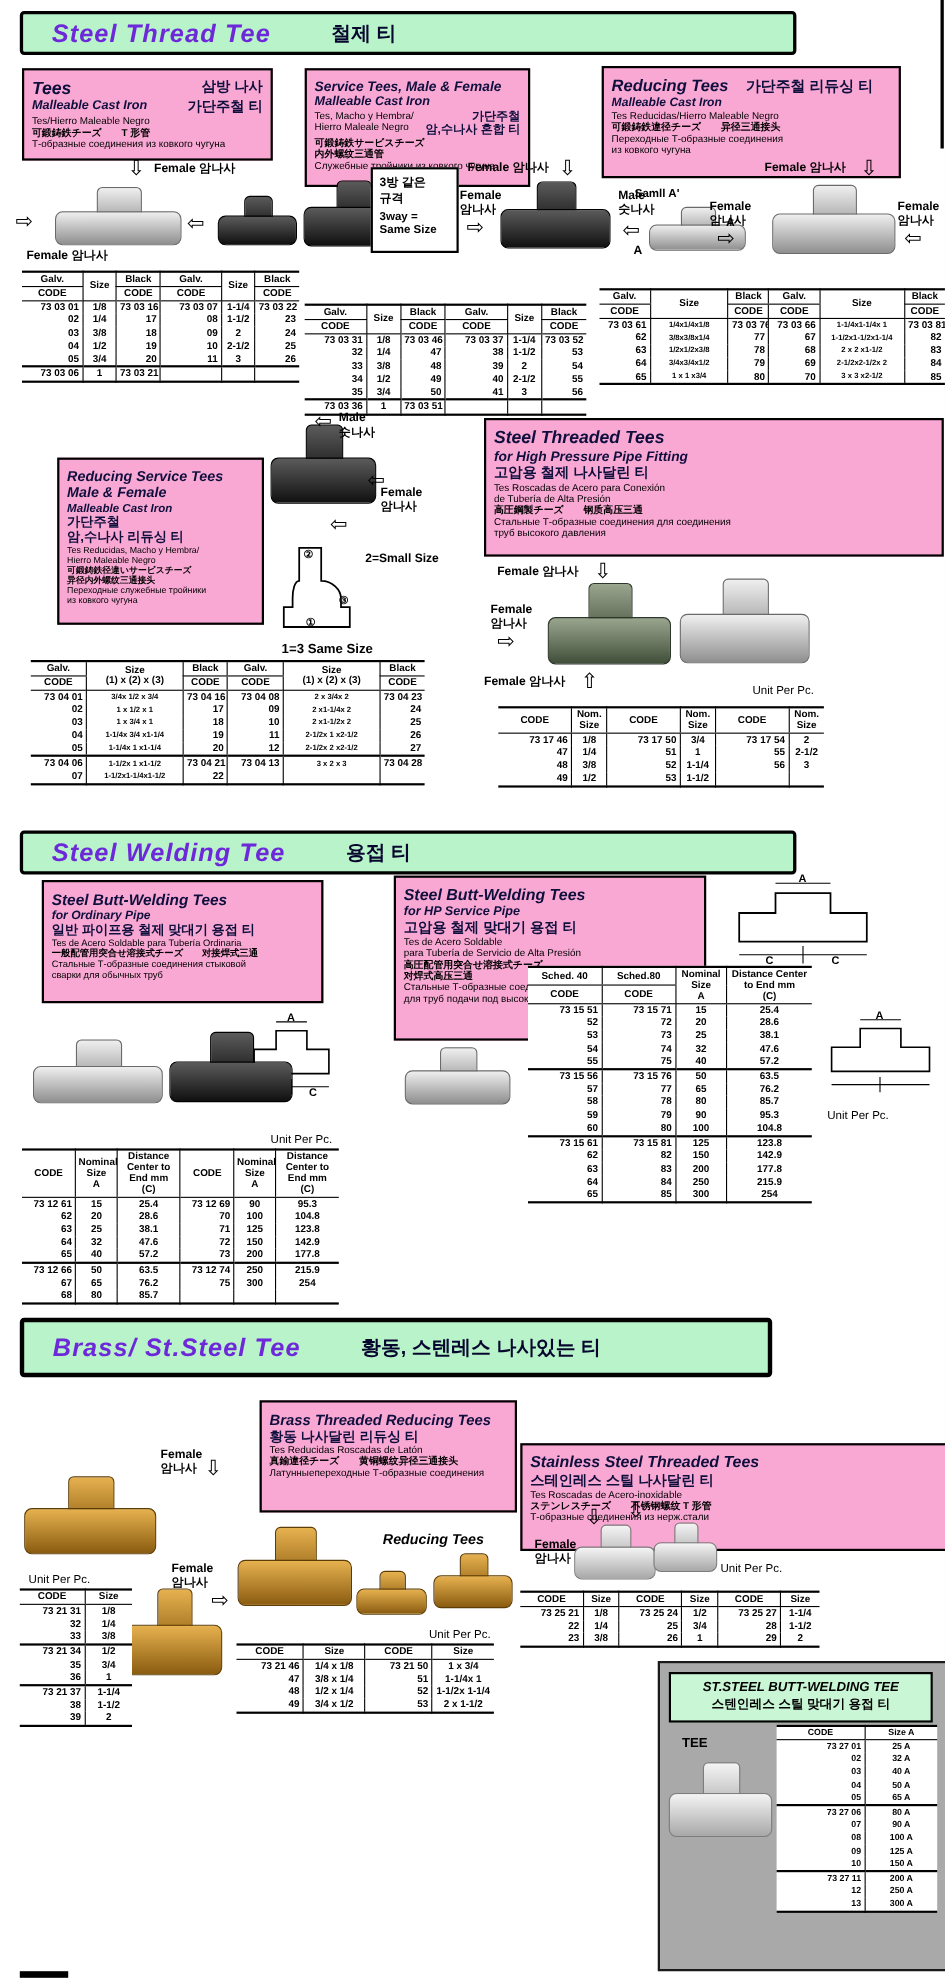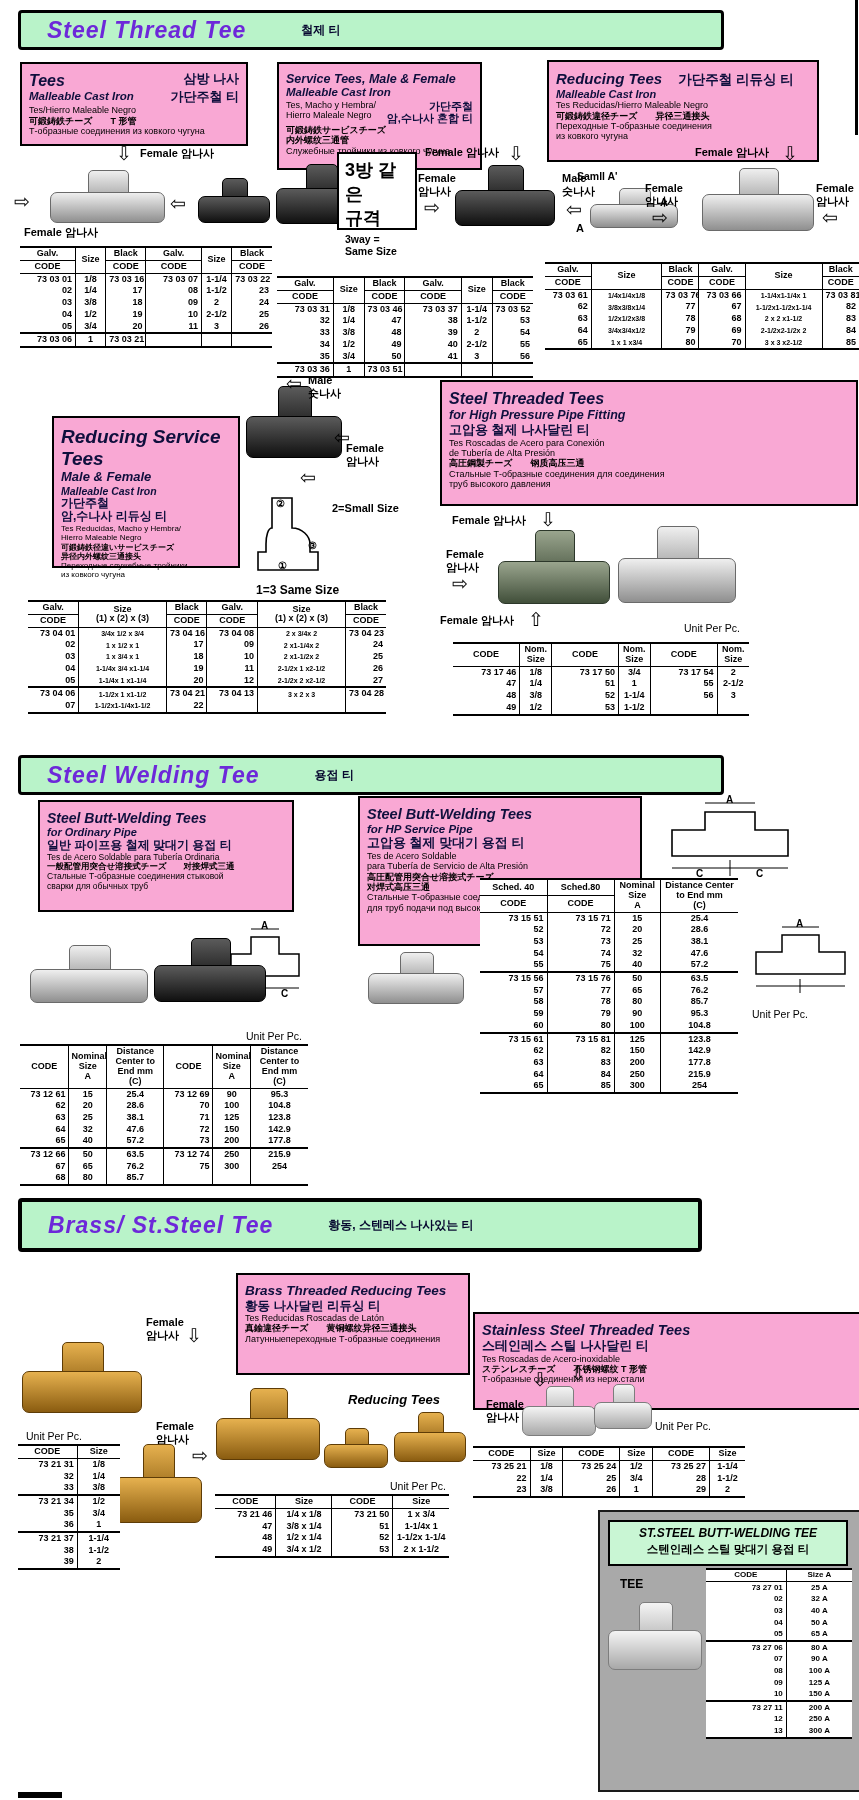--- a/index.html
+++ b/index.html
@@ -4,21 +4,21 @@
 <style>
   html,body{margin:0;padding:0;background:#e8e8e8}
   .page{position:relative;width:859px;height:1800px;background:#ffffff;
         font-family:"Liberation Sans",sans-serif;color:#000;overflow:hidden}
   .pre{white-space:pre-line}
 
   
   .banner{position:absolute;background:#b9f3c9;border:3px solid #000;border-radius:4px;
           display:flex;align-items:center;gap:55px;padding-left:26px;box-sizing:border-box}
   .banner .en{font-style:italic;font-weight:bold;font-size:23px;letter-spacing:1px;color:#6d28d9}
-  .banner .ko{font-weight:bold;font-size:12px;color:#06062e}
+  .banner .ko{font-weight:bold;font-size:18px;color:#06062e}
 
   
   .ibox{position:absolute;background:#f9a8d4;border:2px solid #000;padding:8px 7px;box-sizing:border-box;line-height:1.15}
   .ibox .h{font-style:italic;font-weight:bold;color:#0f0f3d}
   .ibox .k{font-weight:bold;color:#0f0f3d}
   .ibox .s{font-size:9px}
   .ibox .sb{font-size:9px;font-weight:bold}
   .frow{display:flex;justify-content:space-between;align-items:flex-start}
 
   
@@ -125,21 +125,21 @@
   <div class="tee blk" style="left:198px;top:178px;width:72px;height:54px">
       <div class="v"></div>
       <div class="h"></div>
     </div>
   <div class="tee blk" style="left:276px;top:164px;width:90px;height:72px">
       <div class="v"></div>
       <div class="h"></div>
     </div>
 
   <div class="waybox" style="left:337px;top:152px;width:80px;height:78px">
-    <div class="pre" style="font-weight:bold;font-size:18px">3방 같은
+    <div class="pre" style="font-weight:bold;font-size:11px">3방 같은
 규격</div>
     <div class="pre" style="font-weight:bold;font-size:10.5px;margin-top:3px">3way =
 Same Size</div>
   </div>
 
   <div class="lbl" style="left:425px;top:146px">Female 암나사</div>
   <span class="arr" style="left:508px;top:144px">⇩</span>
   <div class="lbl" style="left:418px;top:172px">Female
 암나사</div>
   <span class="arr" style="left:424px;top:198px">⇨</span>
@@ -393,21 +393,21 @@
             <td class="code">80</td>
             <td class="code">70</td>
             <td class="size">3 x 3 x2-1/2</td>
             <td class="code">85</td>
           </tr>
         </tbody>
       </table>
     </div>
 
   <div class="ibox" style="left:52px;top:416px;width:188px;height:152px">
-    <div class="h" style="font-size:19px">Reducing Service Tees</div>
+    <div class="h" style="font-size:13px">Reducing Service Tees</div>
     <div class="h" style="font-size:13px">Male &amp; Female</div>
     <div class="h" style="font-size:10.5px">Malleable Cast Iron</div>
     <div class="k" style="font-size:12px">가단주철</div>
     <div class="k" style="font-size:12px">암,수나사 리듀싱 티</div>
     <div class="s" style="font-size:8px">Tes Reducidas, Macho y Hembra/</div>
     <div class="s" style="font-size:8px">Hierro Maleable Negro</div>
     <div class="sb" style="font-size:8px">可鍛鋳鉄径違いサービスチーズ</div>
     <div class="sb" style="font-size:8px">异径内外螺纹三通接头</div>
     <div class="s" style="font-size:8px">Переходные служебные тройники</div>
     <div class="s" style="font-size:8px">из ковкого чугуна</div>

